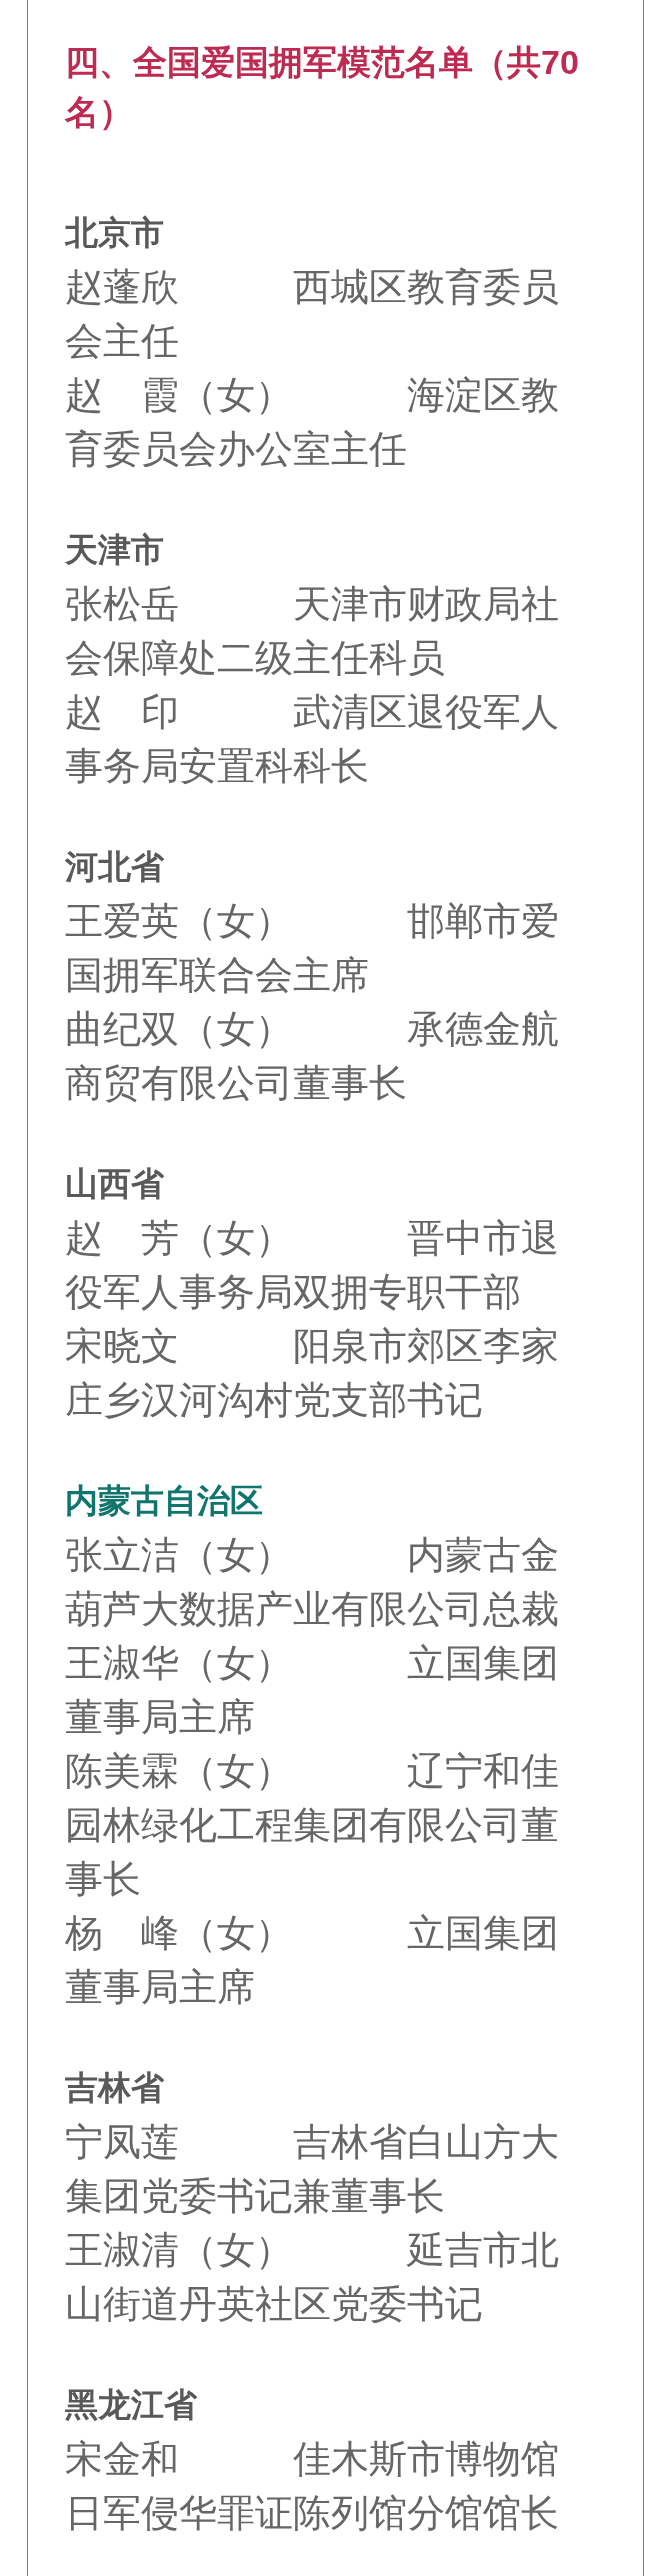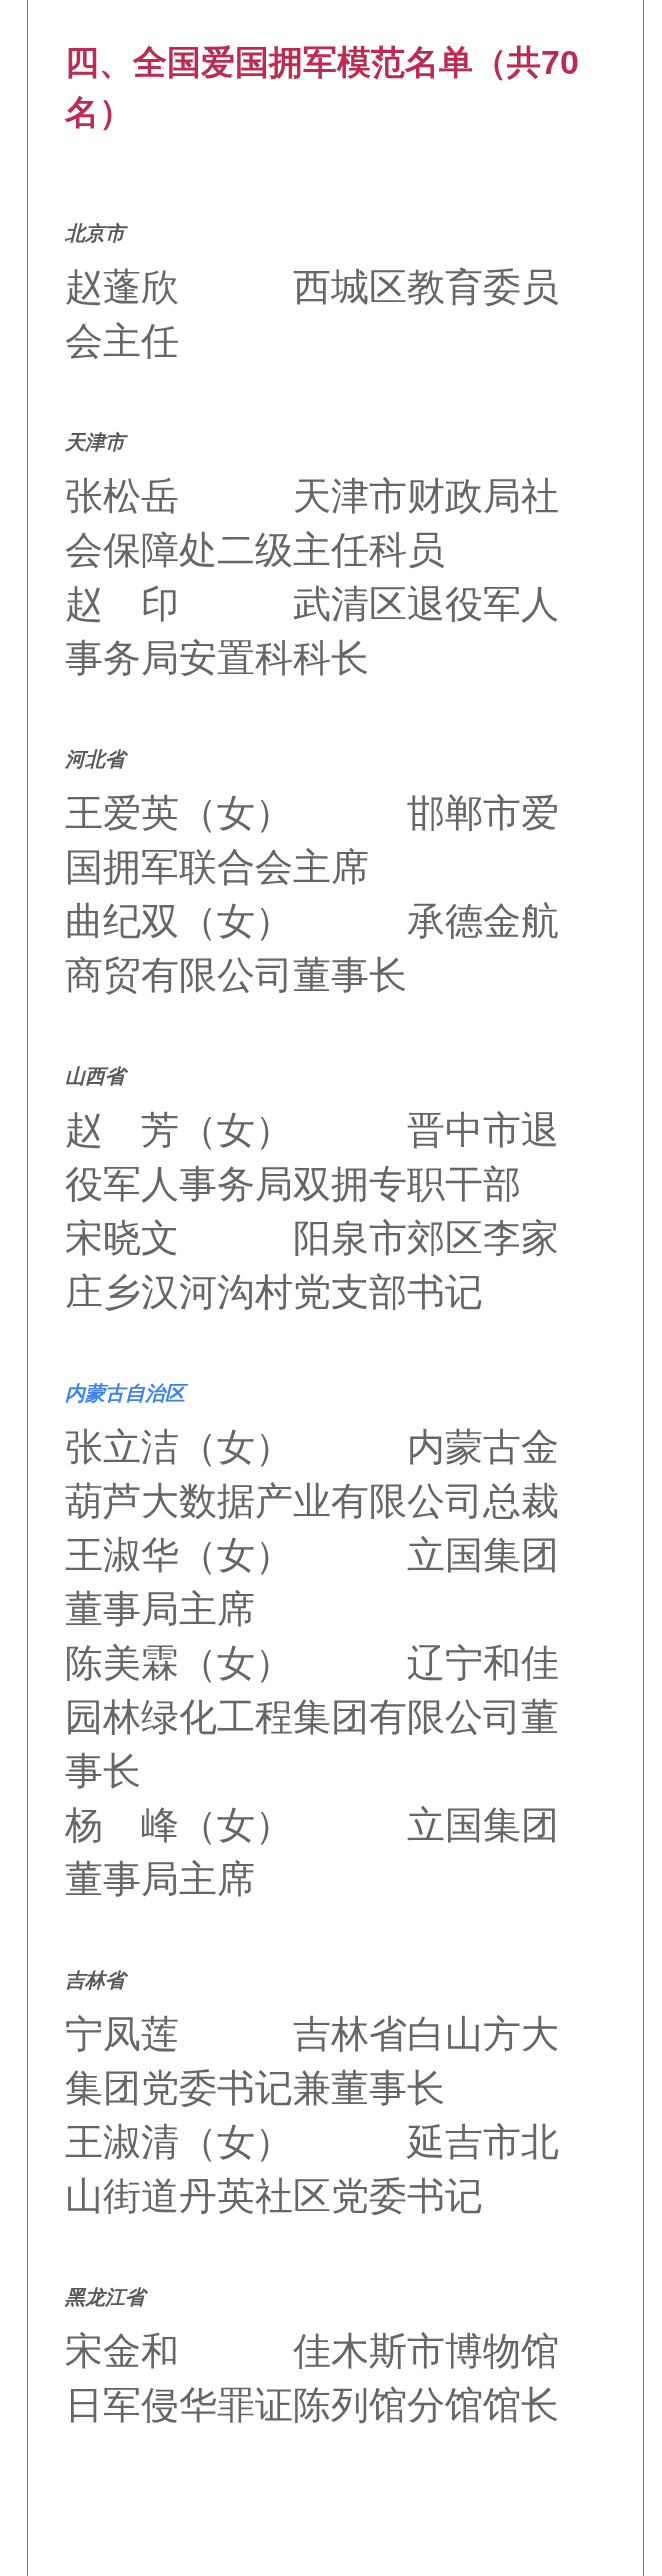--- a/index.html
+++ b/index.html
@@ -27,48 +27,48 @@
   h1.doc-title {
     margin: 0 0 69px 0;
     font-size: 34px;
     line-height: 50px;
     font-weight: bold;
     color: #be2b52;
     word-break: break-all;
   }
   h2.region {
     margin: 47px 0 0 0;
-    font-size: 20px;
+    font-size: 33px;
     line-height: 54px;
     font-weight: bold;
     color: #595959;
-    font-style: italic;
   }
   h2.region.highlight {
-    color: #3b82f6;
+    color: #0f766e;
   }
   p.entry {
     margin: 0;
     font-size: 38px;
     line-height: 54px;
     color: #666666;
     word-break: break-all;
   }
 </style>
 </head>
 <body>
 
 <div class="frame">
   <div class="content">
 
     <h1 class="doc-title">四、全国爱国拥军模范名单（共70名）</h1>
 
     <section>
       <h2 class="region">北京市</h2>
       <p class="entry">赵蓬欣　　　西城区教育委员会主任</p>
+      <p class="entry">赵　霞（女）　　　海淀区教育委员会办公室主任</p>
     </section>
 
     <section>
       <h2 class="region">天津市</h2>
       <p class="entry">张松岳　　　天津市财政局社会保障处二级主任科员</p>
       <p class="entry">赵　印　　　武清区退役军人事务局安置科科长</p>
     </section>
 
     <section>
       <h2 class="region">河北省</h2>

